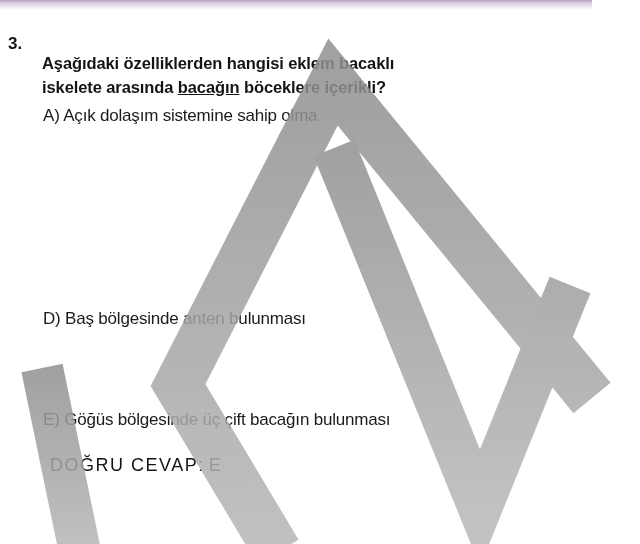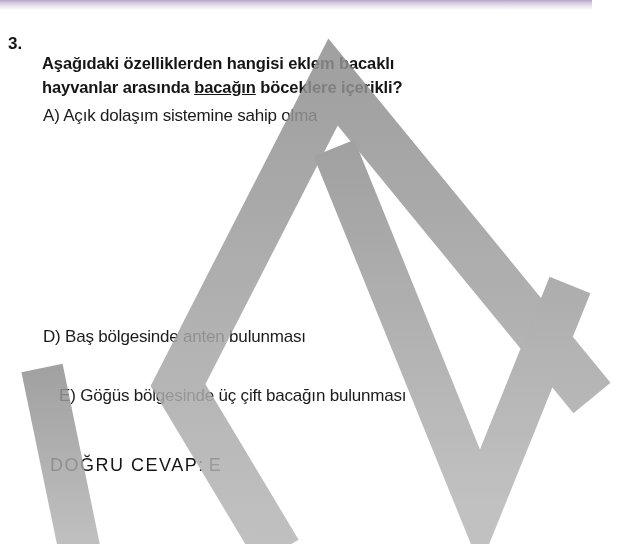--- a/index.html
+++ b/index.html
@@ -28,22 +28,22 @@
   }
   .qtext .uline{text-decoration:underline;}
   .opt{
     position:absolute;left:43px;
     font-size:17px;font-weight:normal;letter-spacing:-0.2px;
     white-space:nowrap;color:#1b1b1b;
   }
   #optA{top:106px;text-align:right;}
   #optB{top:181px;}
   #optC{top:248px;}
-  #optD{top:327px;text-align:center;}
-  #optE{top:386px;margin-left:16px;}
+  #optD{top:309px;text-align:center;}
+  #optE{top:410px;}
   .answer{
     position:absolute;left:50px;top:455px;
     font-size:18px;font-weight:normal;letter-spacing:1.5px;
     white-space:nowrap;
   }
   .answer .val{margin-left:4px;}
   
   #watermark{
     position:absolute;left:0;top:0;width:640px;height:544px;
     pointer-events:none;
@@ -53,21 +53,21 @@
 <body>
 
 <div id="page">
 
   <div id="topbar"></div>
 
   <div class="qnum">3.</div>
 
   <div class="qtext">
     <div>Aşağıdaki özelliklerden hangisi eklem bacaklı</div>
-    <div><span>hayvanlar arasında </span><span class="uline">bacağın</span><span> böceklere içerikli?</span></div>
+    <div><span>iskelete arasında </span><span class="uline">bacağın</span><span> böceklere içerikli?</span></div>
   </div>
 
   <div class="opt" id="optA"><span>A)</span> <span>Açık dolaşım sistemine sahip olma</span></div>
 
 
 
   <div class="opt" id="optD"><span>D)</span> <span>Baş bölgesinde anten bulunması</span></div>
 
   <div class="opt" id="optE"><span>E)</span> <span>Göğüs bölgesinde üç çift bacağın bulunması</span></div>
 

